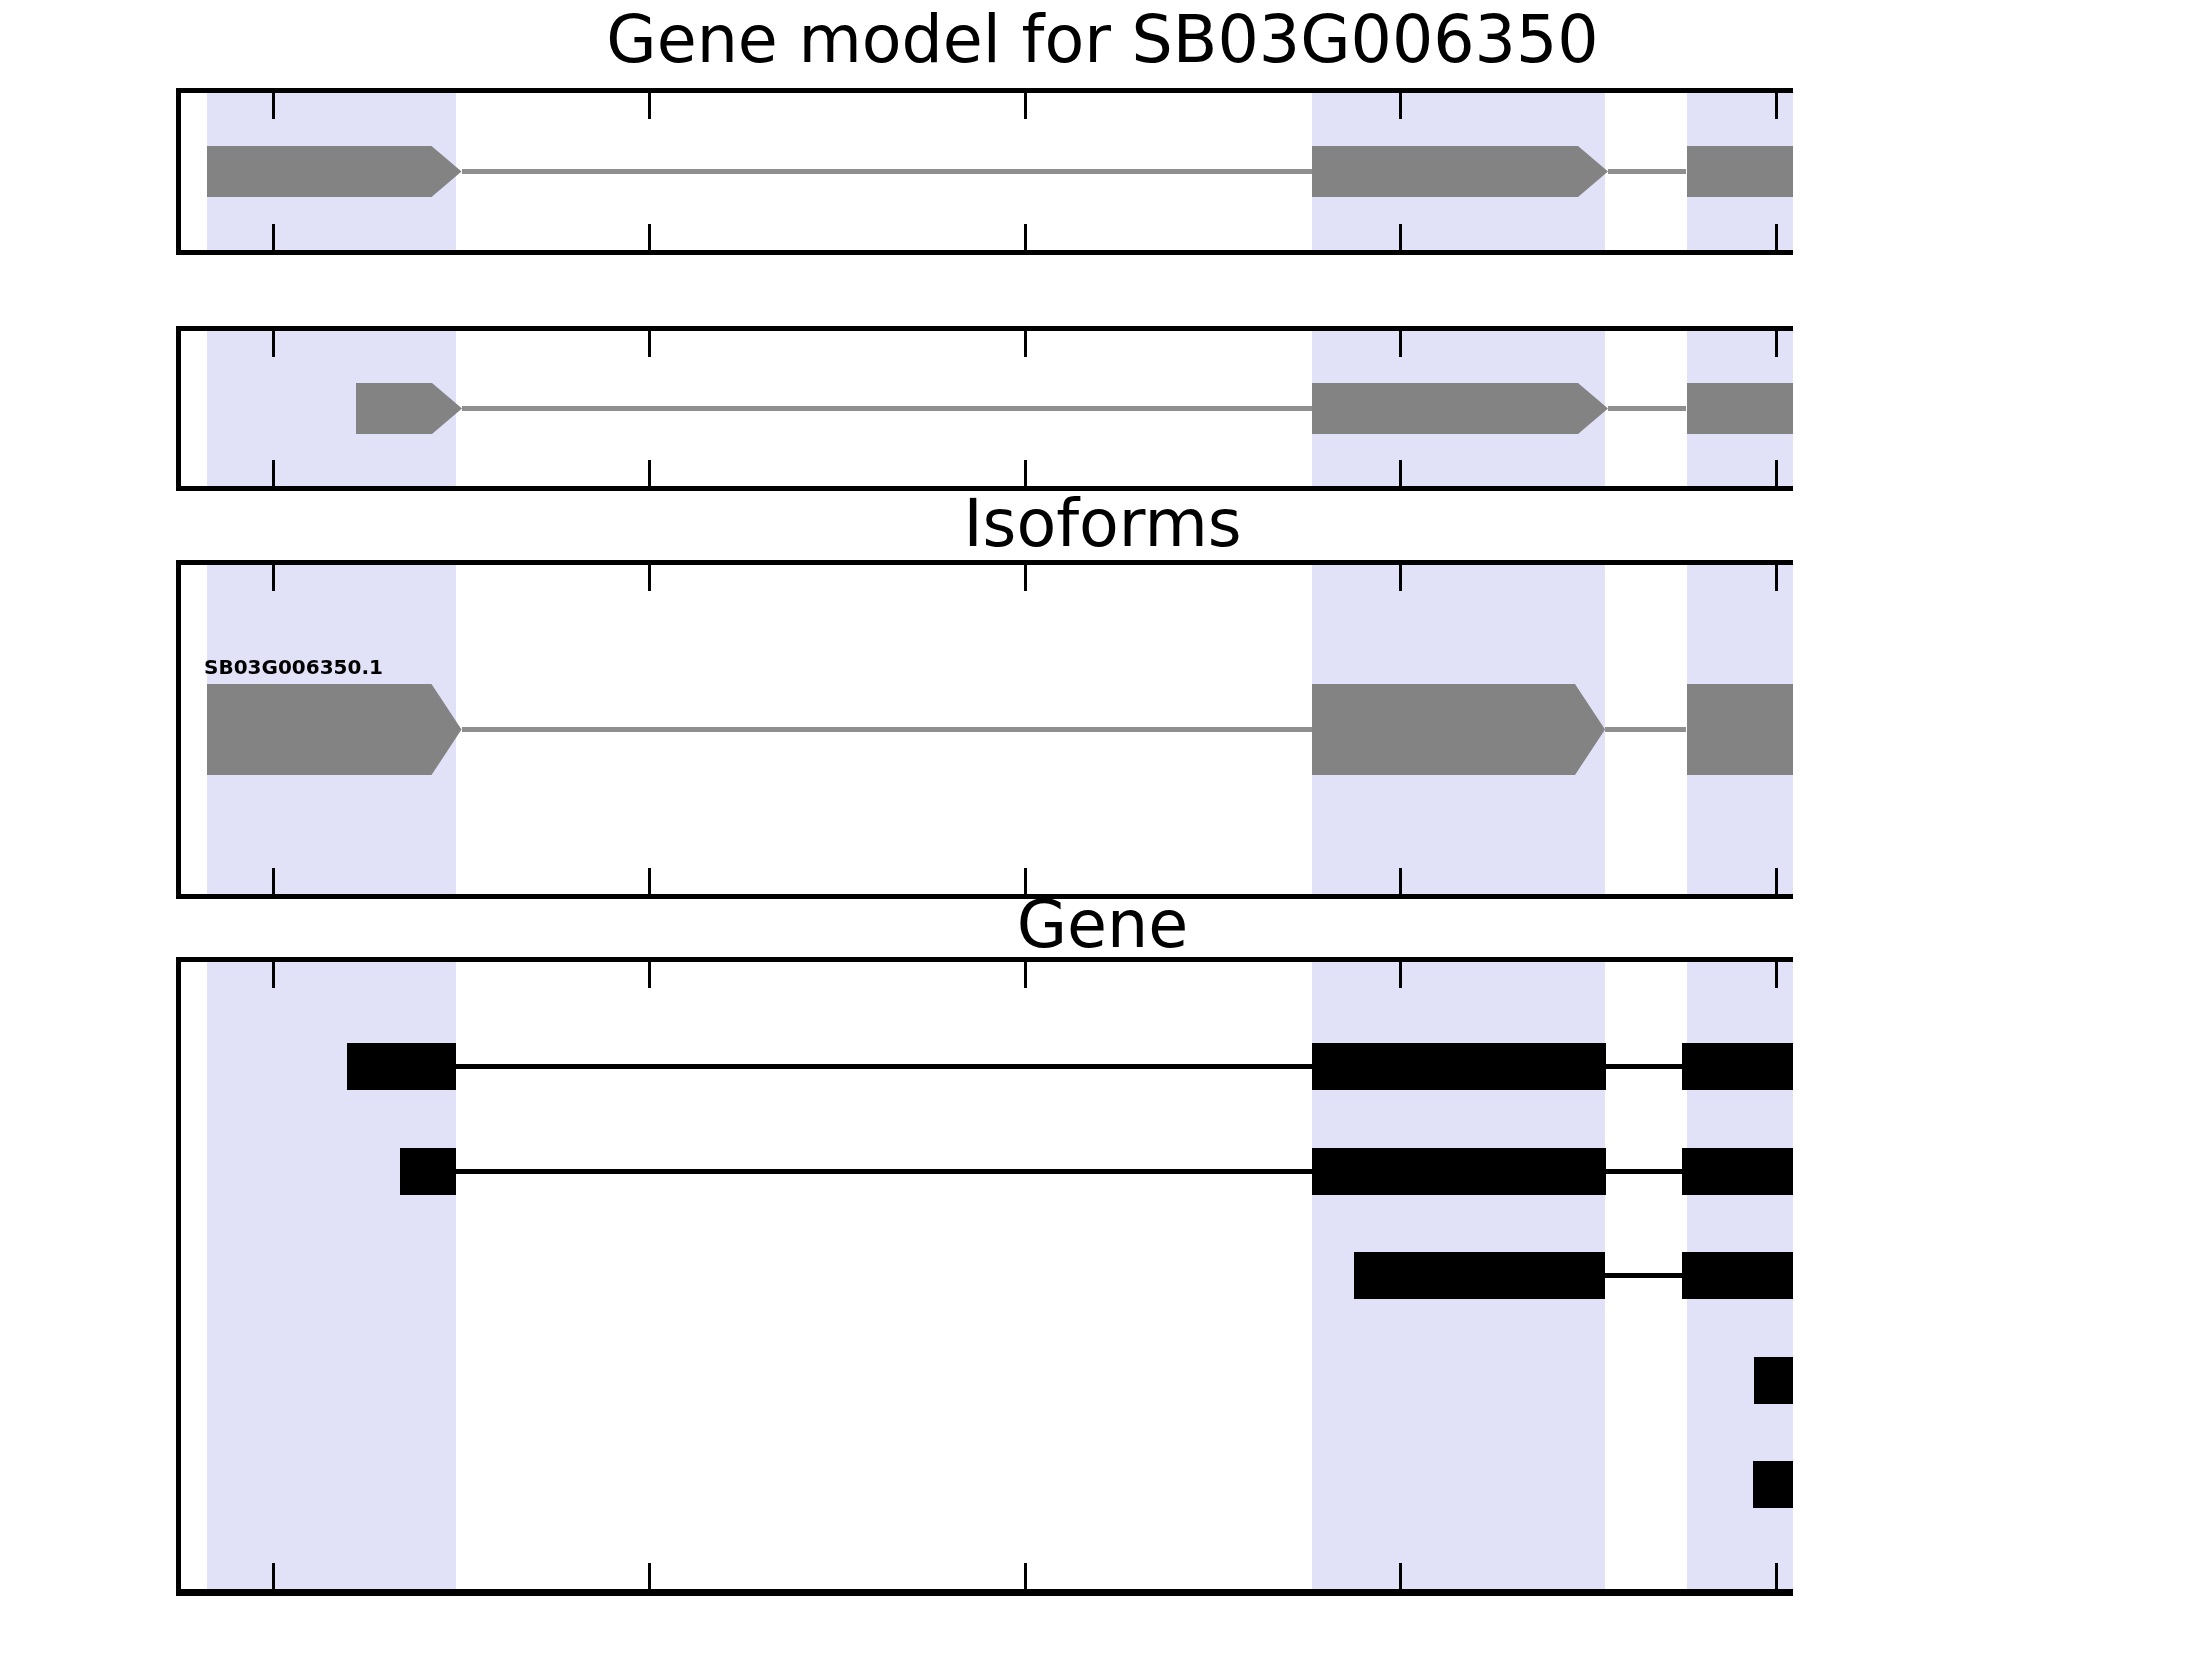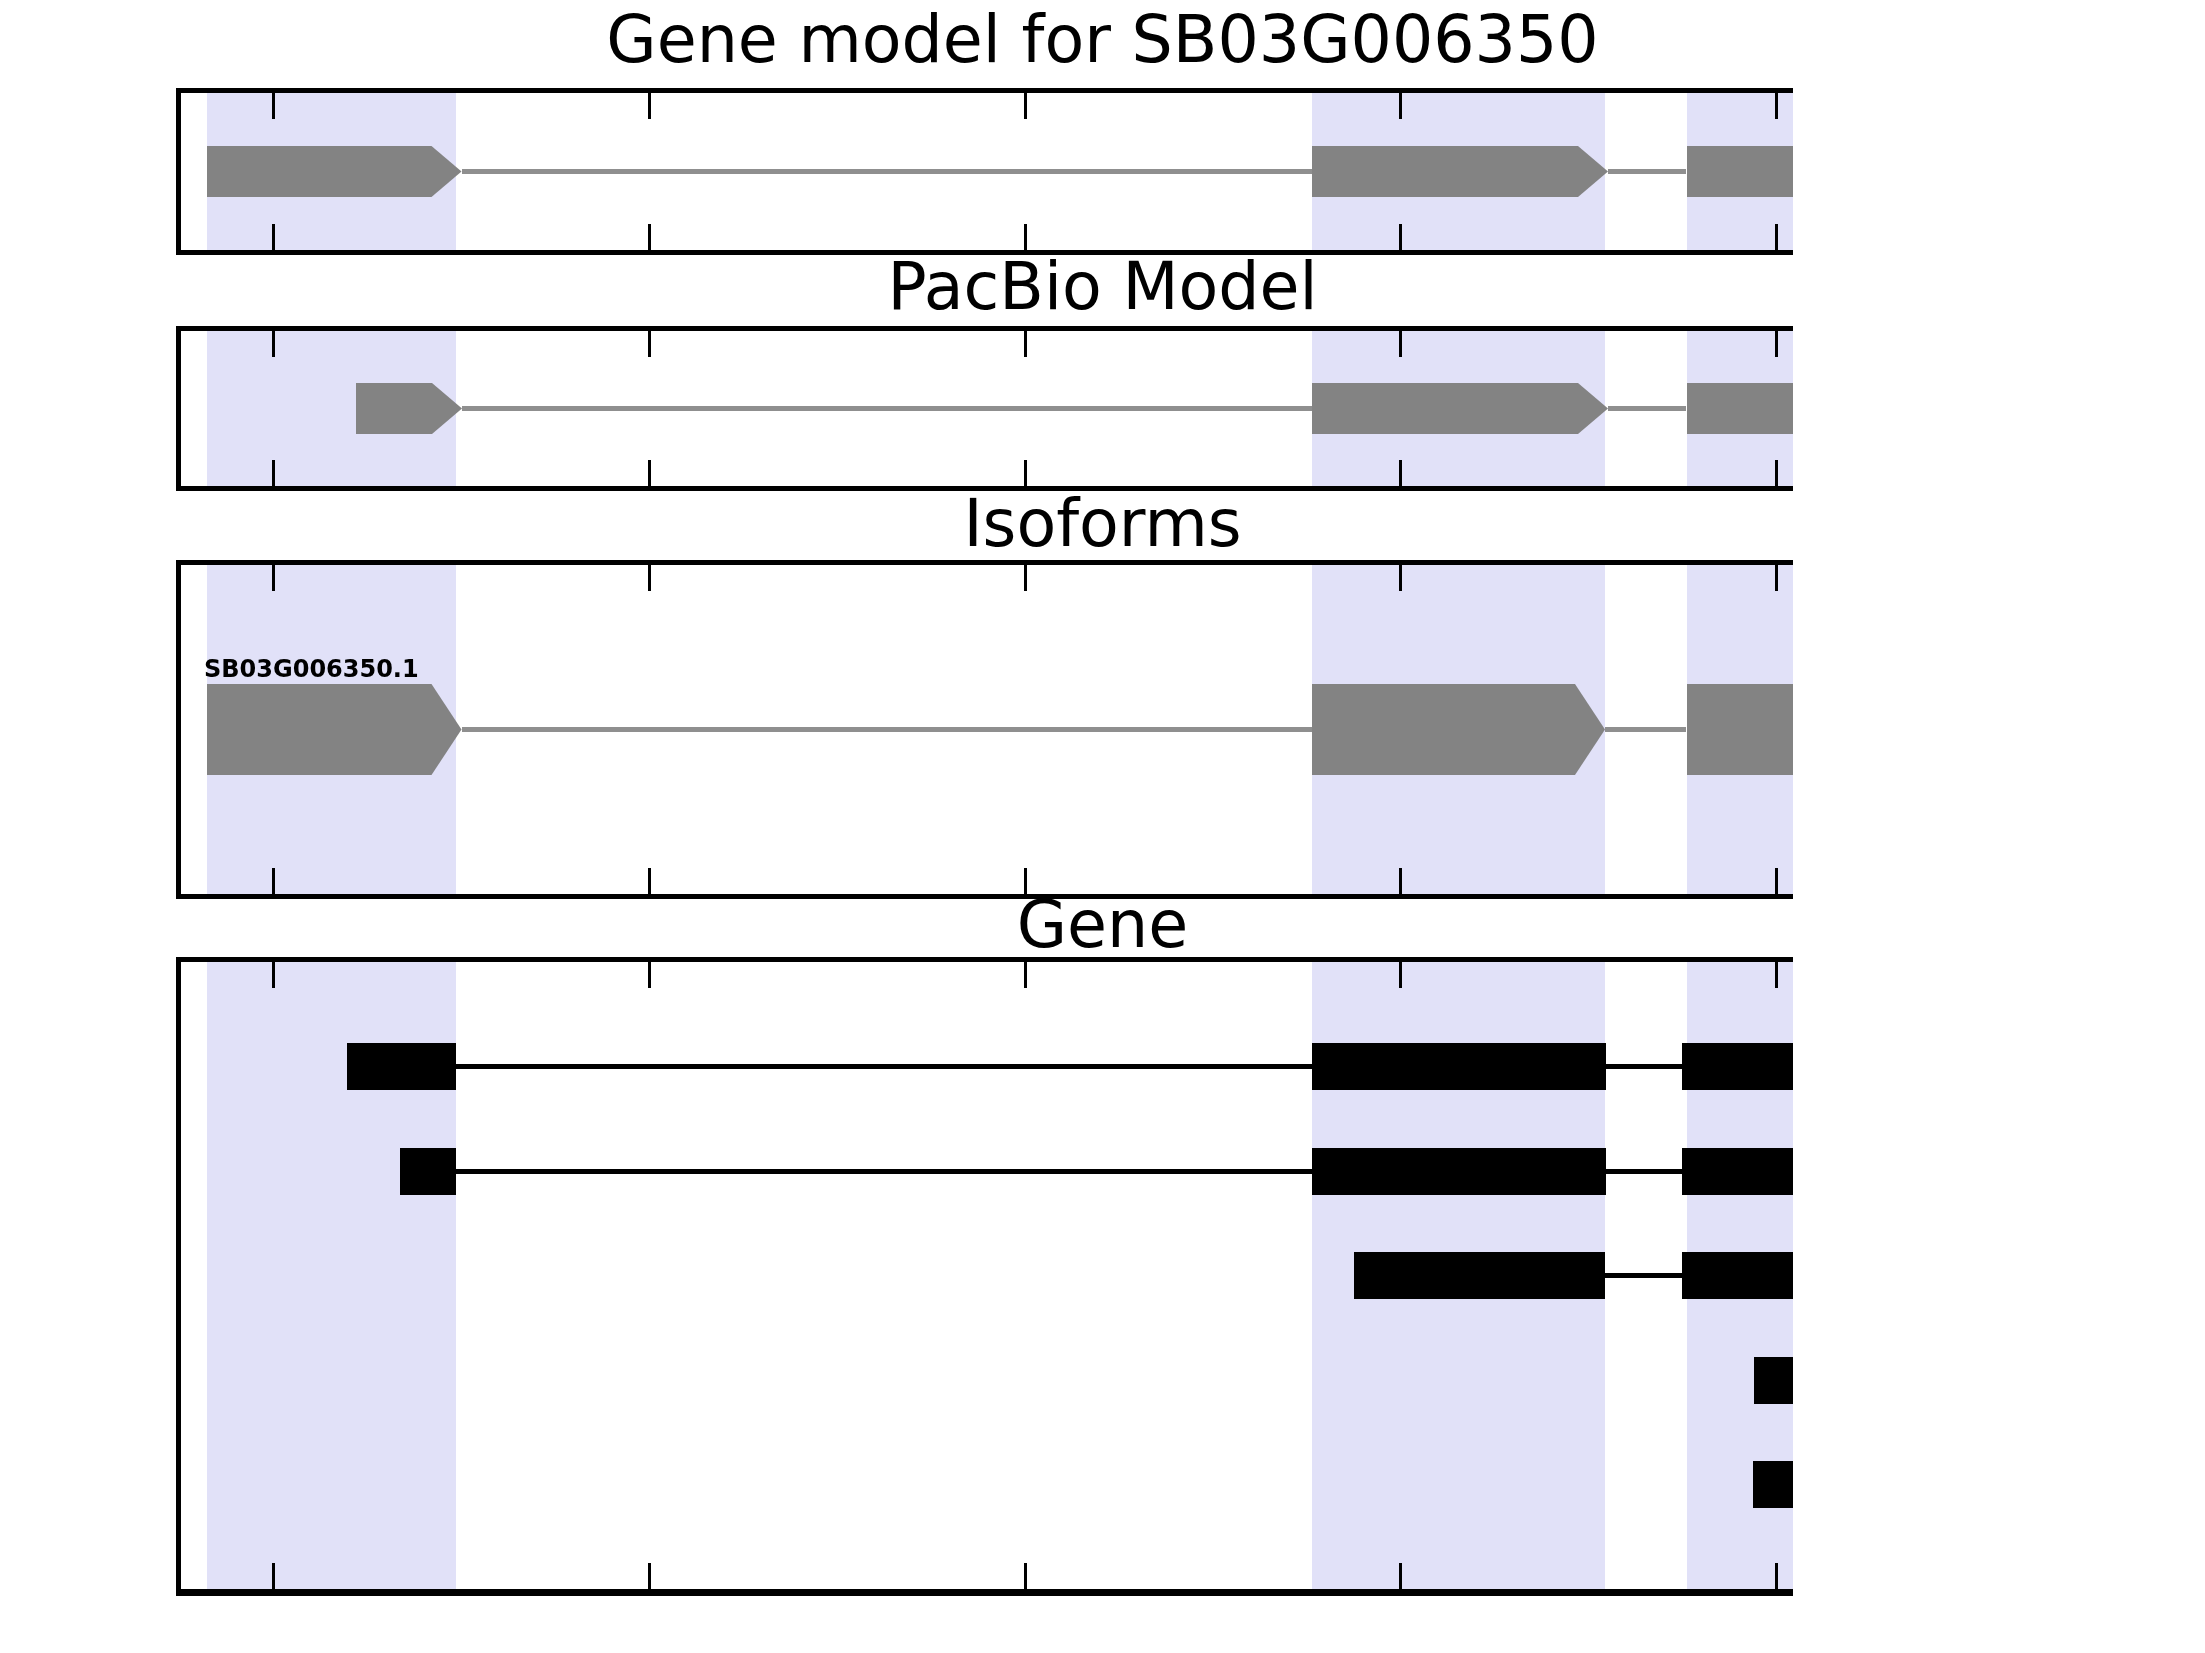--- a/index.html
+++ b/index.html
@@ -19,21 +19,21 @@
     position:absolute; left:176px; width:1867px;
     border:5.5px solid #000000; background:#ffffff; box-sizing:content-box;
   }
   .panel-1 { top:88px;  height:157px; }
   .panel-2 { top:326px;  height:155px; }
   .panel-3 { top:560px;  height:329px; }
   .panel-4 { top:957px; height:627px; border-bottom-width:7.6px; }
   .band  { position:absolute; top:0; bottom:0; }
   .tickmark { position:absolute; width:3.4px; height:26px; }
   .exon, .read-block, .intron-line, .read-link { position:absolute; }
-  .iso-label { position:absolute; font-weight:bold; font-size:24px; line-height:1; color:#000; white-space:pre; }
+  .iso-label { position:absolute; font-weight:bold; font-size:20px; line-height:1; color:#000; white-space:pre; }
   #axis-labels { position:absolute; top:1600px; left:0; width:2205px; height:54px; }
   .axis-label {
     position:absolute; top:0; font-size:61px; line-height:1; color:#000;
     transform:translateX(-50%) scaleX(0.74); transform-origin:center top; white-space:pre;
   }
 </style>
 </head>
 <body>
 
 <div id="figure">
@@ -53,21 +53,20 @@
       <div class="tickmark" style="left: 1218px; bottom: 0px; background: rgb(0, 0, 0);"></div>
       <div class="tickmark" style="left: 1594px; top: 0px; background: rgb(0, 0, 0);"></div>
       <div class="tickmark" style="left: 1594px; bottom: 0px; background: rgb(0, 0, 0);"></div>
       <div class="intron-line" style="left: 281px; width: 850px; top: 76px; height: 4.8px; background: rgb(143, 143, 143);"></div>
       <div class="intron-line" style="left: 1427px; width: 78px; top: 76px; height: 4.8px; background: rgb(143, 143, 143);"></div>
       <div class="exon" style="left: 25.5px; width: 255px; top: 53px; height: 51px; background: rgb(131, 131, 131); clip-path: polygon(0px 0px, 225px 0px, 100% 50%, 225px 100%, 0px 100%);"></div>
       <div class="exon" style="left: 1131px; width: 296px; top: 53px; height: 51px; background: rgb(131, 131, 131); clip-path: polygon(0px 0px, 266px 0px, 100% 50%, 266px 100%, 0px 100%);"></div>
       <div class="exon" style="left: 1506px; width: 330px; top: 53px; height: 51px; background: rgb(131, 131, 131); clip-path: polygon(0px 0px, 299px 0px, 100% 50%, 299px 100%, 0px 100%);"></div>
     </div>
 
-  <div class="track-title title-2">PacBio Model</div>
   <div class="panel panel-2">
       <div class="band" style="left: 25.5px; width: 249px; background: rgb(225, 225, 248);"></div>
       <div class="band" style="left: 1131px; width: 293px; background: rgb(225, 225, 248);"></div>
       <div class="band" style="left: 1506px; width: 325px; background: rgb(225, 225, 248);"></div>
       <div class="tickmark" style="left: 91px; top: 0px; background: rgb(0, 0, 0);"></div>
       <div class="tickmark" style="left: 91px; bottom: 0px; background: rgb(0, 0, 0);"></div>
       <div class="tickmark" style="left: 467px; top: 0px; background: rgb(0, 0, 0);"></div>
       <div class="tickmark" style="left: 467px; bottom: 0px; background: rgb(0, 0, 0);"></div>
       <div class="tickmark" style="left: 843px; top: 0px; background: rgb(0, 0, 0);"></div>
       <div class="tickmark" style="left: 843px; bottom: 0px; background: rgb(0, 0, 0);"></div>

